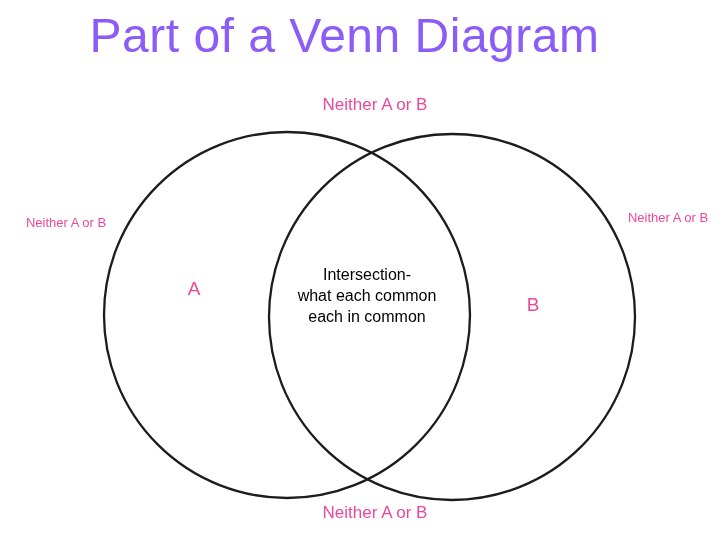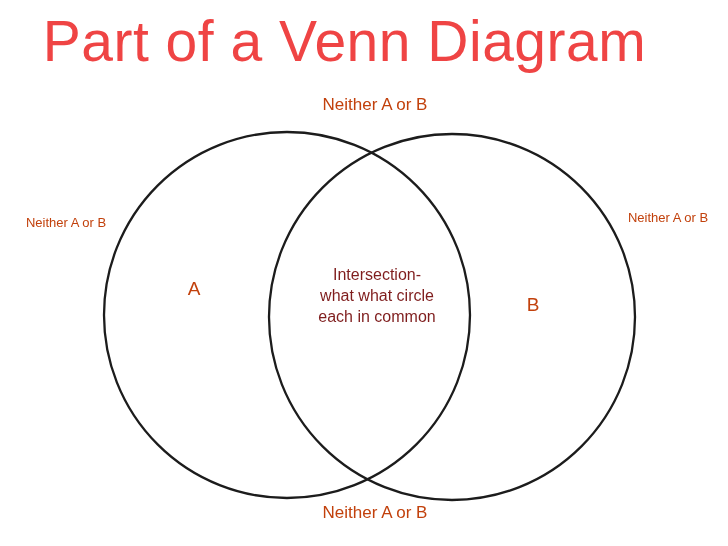--- a/index.html
+++ b/index.html
@@ -12,58 +12,58 @@
     font-family: "Liberation Sans", "DejaVu Sans", sans-serif;
     color: #111111;
   }
   .title {
     position: absolute;
     top: 6px;
     left: 0;
     width: 689px;
     margin: 0;
     text-align: center;
-    font-size: 57px;
+    font-size: 48px;
     font-weight: 400;
     line-height: 1.25;
-    color: #ef4444;
+    color: #8b5cf6;
     letter-spacing: 0.5px;
   }
   .venn-svg {
     position: absolute;
     top: 0;
     left: 0;
     width: 728px;
     height: 546px;
   }
   .lbl {
     position: absolute;
     transform: translateX(-50%);
     white-space: nowrap;
-    color: #c2410c;
+    color: #ec4899;
   }
   .lbl-outside-lg { font-size: 17px; line-height: 20px; }
   .lbl-outside-sm { font-size: 13px; line-height: 16px; }
   .lbl-top    { left: 375px; top: 95px; }
   .lbl-left   { left: 66px;  top: 215px; }
   .lbl-right  { left: 668px; top: 210px; }
   .lbl-bottom { left: 375px; top: 503px; }
   .set-label  { font-size: 19px; line-height: 24px; }
   .lbl-a { left: 194px; top: 277px; }
   .lbl-b { left: 533px; top: 293px; }
   .intersection {
     position: absolute;
-    left: 377px;
+    left: 367px;
     top: 264px;
     transform: translateX(-50%);
     text-align: center;
     font-size: 16px;
     line-height: 21px;
     white-space: nowrap;
-    color: #7f1d1d;
+    color: #000000;
   }
 </style>
 </head>
 <body>
 
 <div class="slide">
 
   <h1 class="title">Part of a Venn Diagram</h1>
 
   <svg class="venn-svg" viewBox="0 0 728 546" aria-hidden="true">
@@ -74,17 +74,17 @@
   <div class="lbl lbl-outside-lg lbl-top">Neither A or B</div>
   <div class="lbl lbl-outside-sm lbl-left">Neither A or B</div>
   <div class="lbl lbl-outside-sm lbl-right">Neither A or B</div>
   <div class="lbl lbl-outside-lg lbl-bottom">Neither A or B</div>
 
   <div class="lbl set-label lbl-a">A</div>
   <div class="lbl set-label lbl-b">B</div>
 
   <div class="intersection">
     <div>Intersection-</div>
-    <div>what what circle</div>
+    <div>what each common</div>
     <div>each in common</div>
   </div>
 
 </div>
 
 </body></html>

